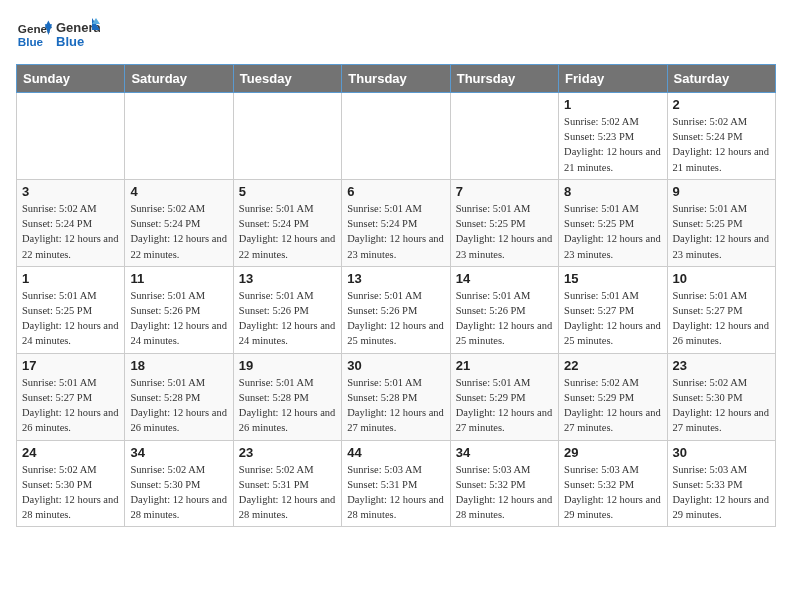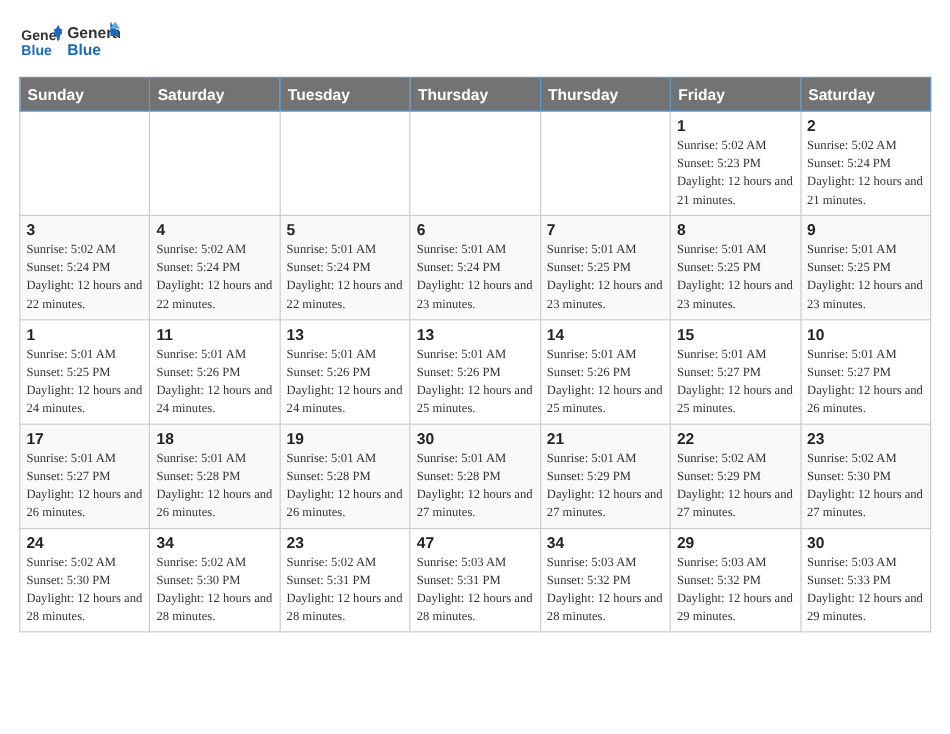--- a/index.html
+++ b/index.html
@@ -241,21 +241,21 @@
         </td>
         <td>
           <div class="day-number">34</div>
           <div class="day-info">Sunrise: 5:02 AM<br>Sunset: 5:30 PM<br>Daylight: 12 hours and 28 minutes.</div>
         </td>
         <td>
           <div class="day-number">23</div>
           <div class="day-info">Sunrise: 5:02 AM<br>Sunset: 5:31 PM<br>Daylight: 12 hours and 28 minutes.</div>
         </td>
         <td>
-          <div class="day-number">47</div>
+          <div class="day-number">44</div>
           <div class="day-info">Sunrise: 5:03 AM<br>Sunset: 5:31 PM<br>Daylight: 12 hours and 28 minutes.</div>
         </td>
         <td>
           <div class="day-number">34</div>
           <div class="day-info">Sunrise: 5:03 AM<br>Sunset: 5:32 PM<br>Daylight: 12 hours and 28 minutes.</div>
         </td>
         <td>
           <div class="day-number">29</div>
           <div class="day-info">Sunrise: 5:03 AM<br>Sunset: 5:32 PM<br>Daylight: 12 hours and 29 minutes.</div>
         </td>

